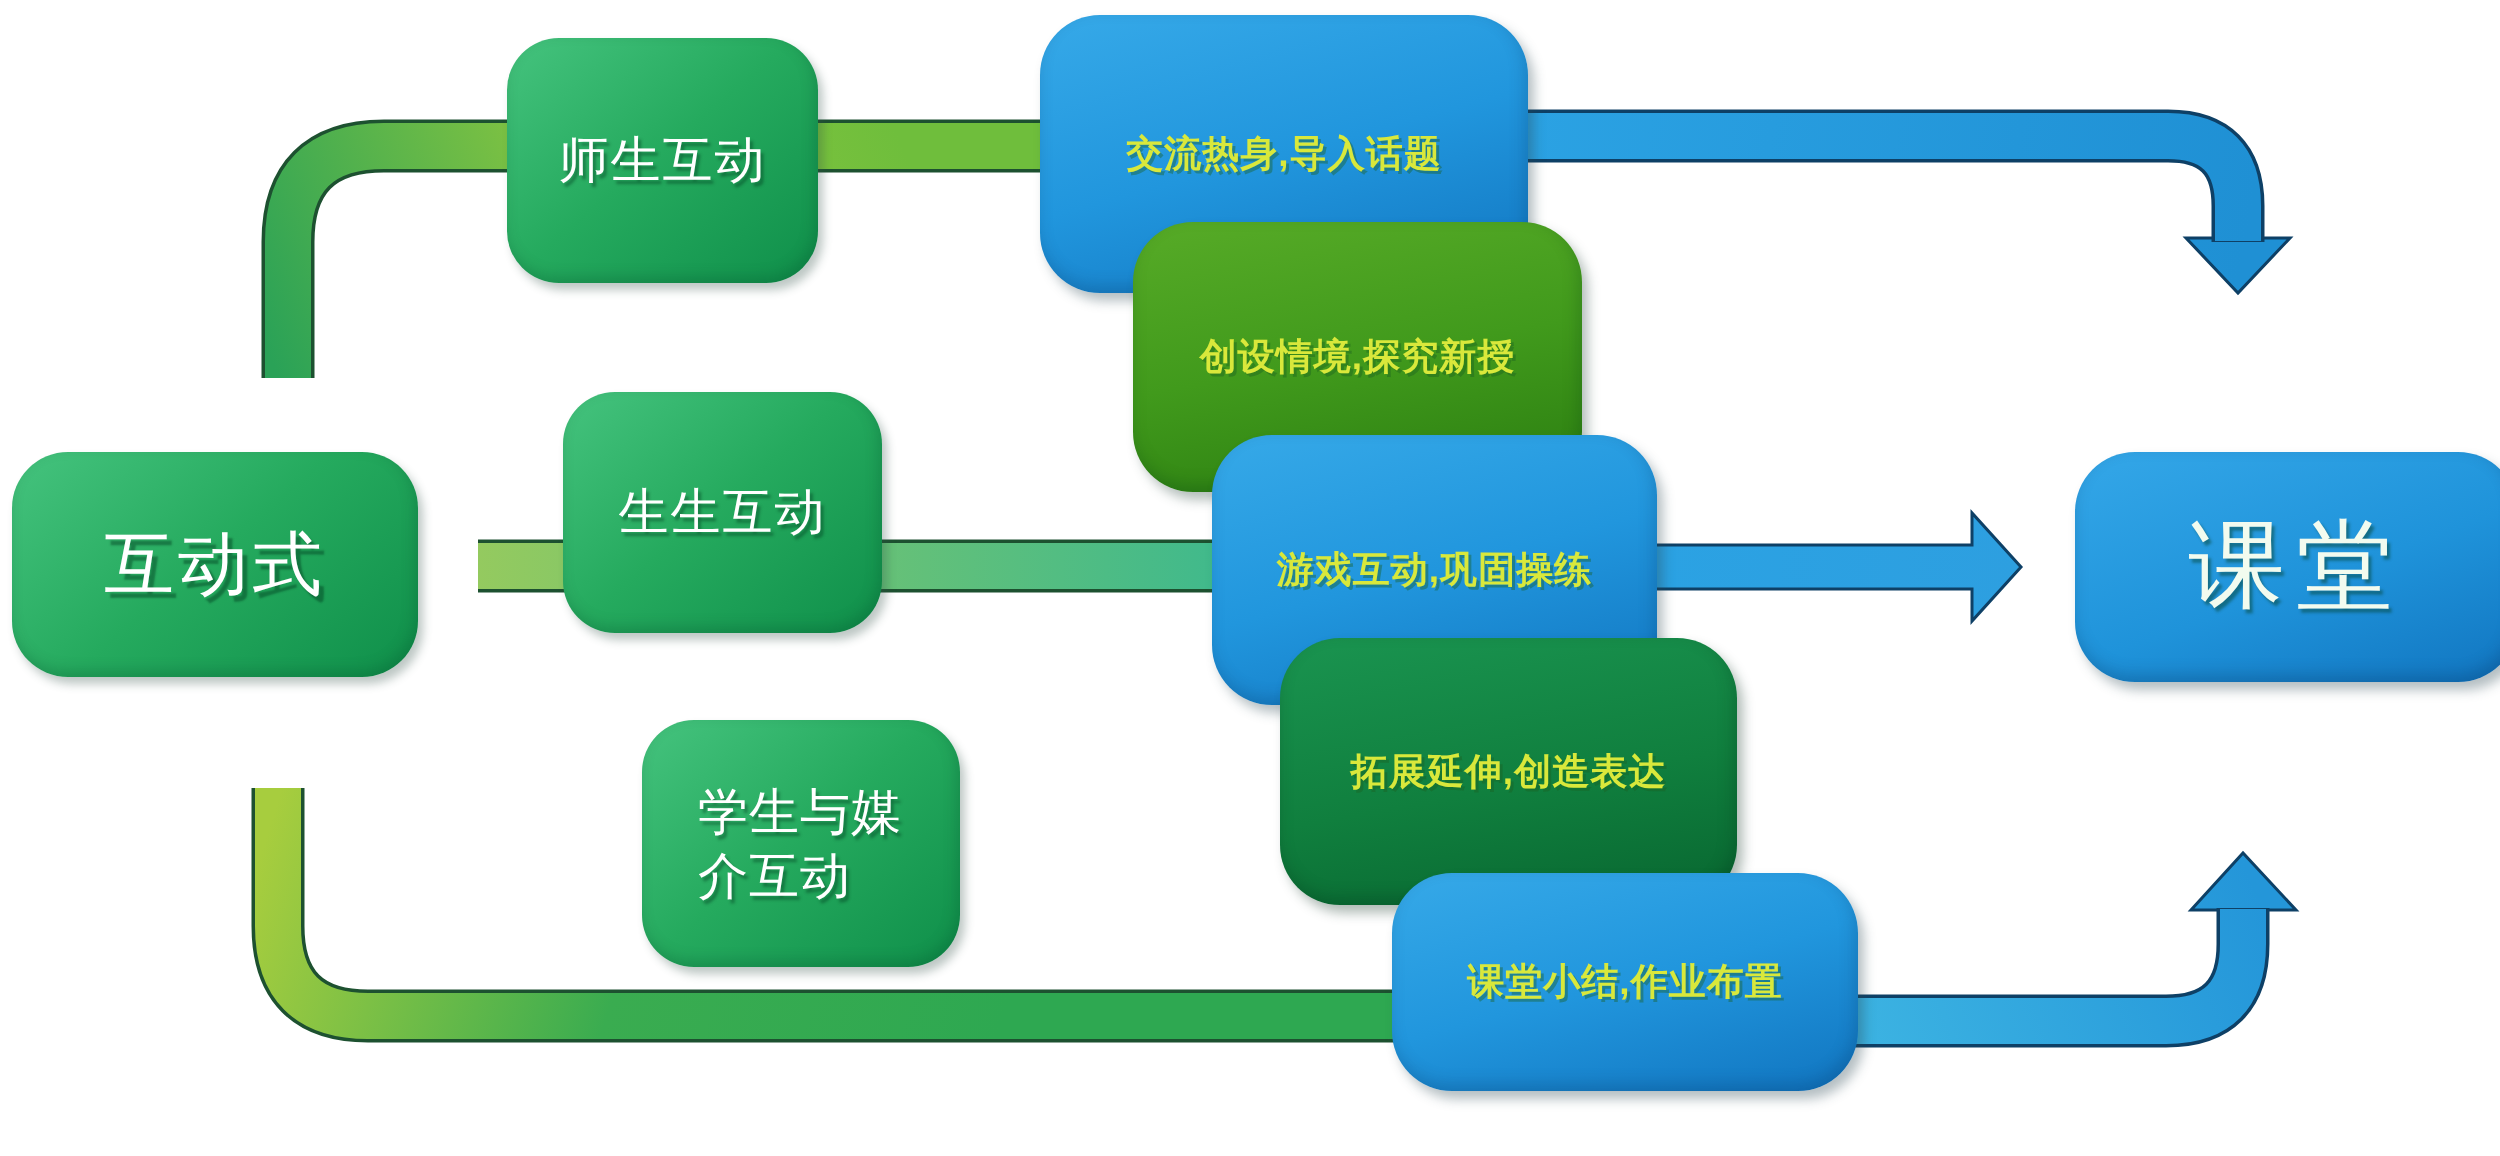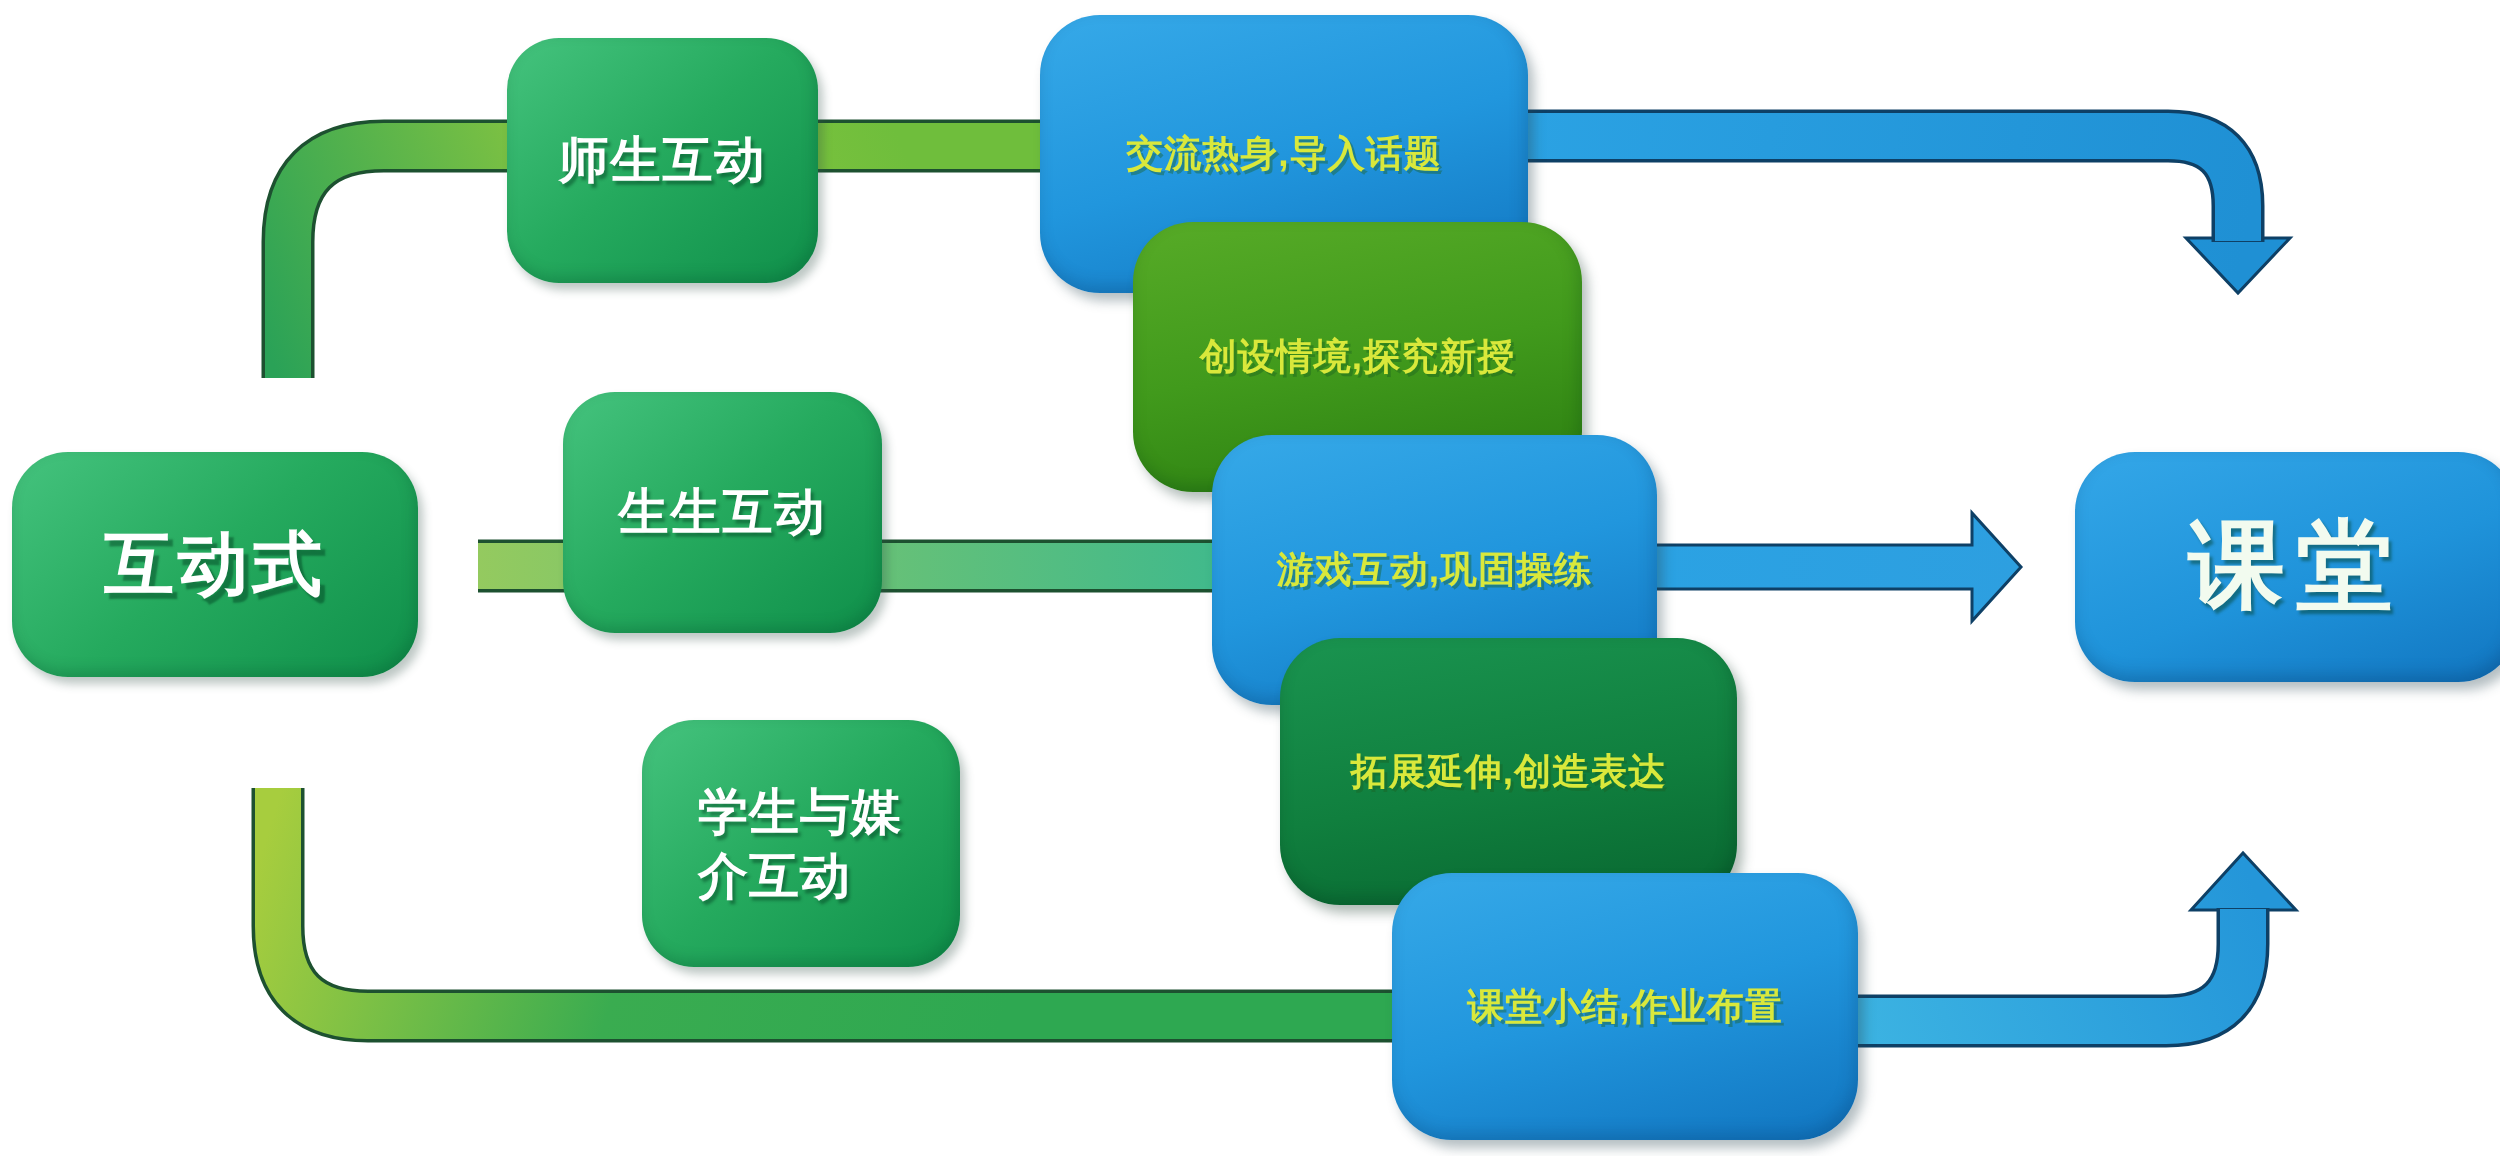--- a/index.html
+++ b/index.html
@@ -12,21 +12,21 @@
     position:absolute;z-index:2;display:flex;align-items:center;justify-content:center;
     box-sizing:border-box;
   }
   
   .node-green{
     background:linear-gradient(140deg,var(--c-green-box-light,#45c37e) 0%,#25aa5e 48%,var(--c-green-box,#0f8f4a) 100%);
     border-radius:52px;
     box-shadow:5px 7px 10px rgba(50,80,70,.32), inset -3px -6px 14px rgba(0,70,40,.25);
   }
   .node-label{
-    color:var(--c-label-white,#ffffff);font-weight:bold;font-size:50px;
+    color:var(--c-label-white,#ffffff);font-weight:normal;font-size:50px;
     text-shadow:3px 4px 3px rgba(0,60,30,.45);letter-spacing:2px;
   }
   
   .hub{left:12px;top:452px;width:406px;height:225px;border-radius:56px;}
   .hub .node-label{font-size:70px;letter-spacing:4px;text-shadow:5px 6px 2px rgba(0,60,30,.45);}
   
   .interaction-1{left:507px;top:38px;width:311px;height:245px;}
   .interaction-2{left:563px;top:392px;width:319px;height:241px;}
   .interaction-3{left:642px;top:720px;width:318px;height:247px;
                  flex-direction:column;align-items:flex-start;justify-content:center;padding-left:56px;}
@@ -38,21 +38,21 @@
   }
   .stage-blue{background:linear-gradient(165deg,#36a9e8 0%,var(--c-blue-box,#2196dd) 50%,var(--c-blue-box-deep,#1175c0) 100%);}
   .stage-green{background:linear-gradient(170deg,#57ab27 0%,var(--c-stage-green,#419a1c) 50%,#2a7d10 100%);
                box-shadow:6px 8px 12px rgba(40,70,60,.35), inset -3px -7px 16px rgba(0,60,20,.25);}
   .stage-darkgreen{background:linear-gradient(170deg,#1a9450 0%,var(--c-stage-dark-green,#107f3e) 55%,#086630 100%);
                box-shadow:6px 8px 12px rgba(30,60,45,.35), inset -3px -7px 16px rgba(0,50,25,.28);}
   .stage-1{left:1040px;top:15px;width:488px;height:278px;}
   .stage-2{left:1133px;top:222px;width:449px;height:270px;}
   .stage-3{left:1212px;top:435px;width:445px;height:270px;}
   .stage-4{left:1280px;top:638px;width:457px;height:267px;}
-  .stage-5{left:1392px;top:873px;width:466px;height:267px;}
+  .stage-5{left:1392px;top:873px;width:466px;height:218px;}
   .stage-label{
     color:var(--c-label-yellow,#d9e83b);font-weight:bold;font-size:37px;letter-spacing:1px;
     text-shadow:3px 3px 0 rgba(27,94,32,.40);white-space:nowrap;
   }
   
   .outcome{
     left:2035px;top:452px;width:443px;height:230px;border-radius:60px;
     background:linear-gradient(160deg,#34a7e8 0%,#1f93da 55%,var(--c-blue-box-deep,#1376c2) 100%);
     box-shadow:6px 8px 12px rgba(40,70,80,.35), inset -3px -7px 16px rgba(0,40,80,.25);
     margin-left:40px;

